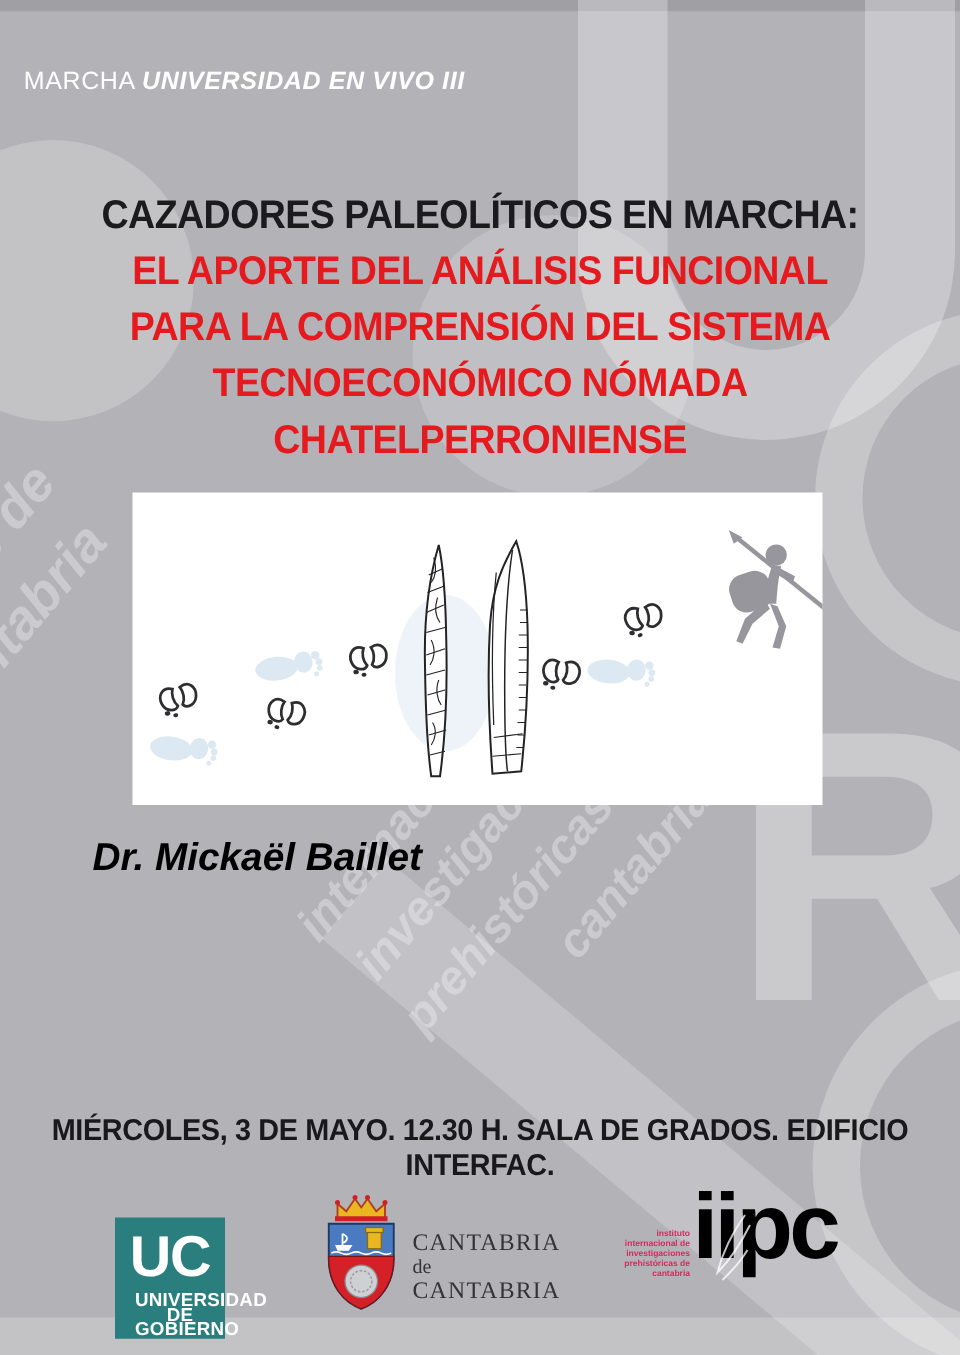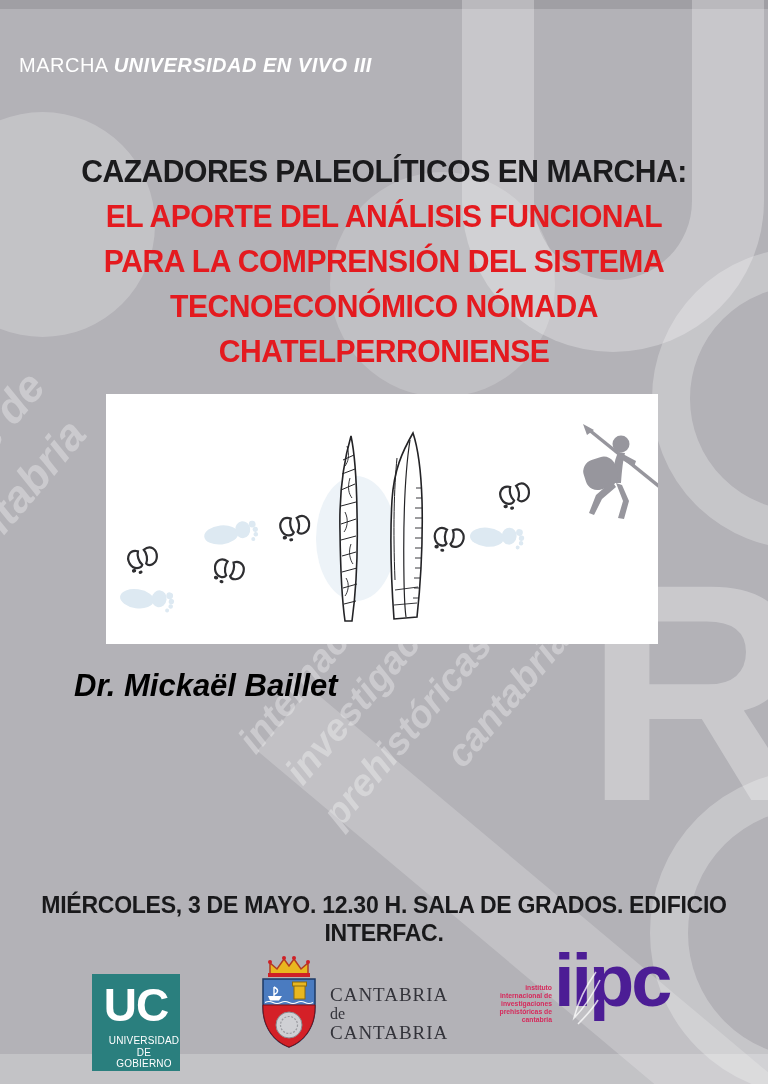--- a/index.html
+++ b/index.html
@@ -43,30 +43,30 @@
   
   .speaker{left:74px;top:668px;z-index:3;font-size:31px;font-weight:bold;font-style:italic;color:#000000;}
   
   .event-line{left:0;top:891px;width:768px;z-index:3;text-align:center;
     font-size:24px;font-weight:bold;color:#19191b;letter-spacing:-0.3px;
     transform:scaleX(0.96);transform-origin:center;}
   
   .uc-logo{left:92px;top:974px;width:88px;height:97px;background:#2a7f7e;z-index:3;
     color:#ffffff;text-align:center;}
   .uc-acronym{font-size:46px;font-weight:bold;line-height:1;margin-top:8px;letter-spacing:-1px;}
-  .uc-name{font-size:10px;font-weight:normal;line-height:11.5px;margin-top:7px;letter-spacing:0.2px;margin-left:16px;}
+  .uc-name{font-size:15px;font-weight:bold;line-height:11.5px;margin-top:7px;letter-spacing:0.2px;margin-left:16px;}
   .gob-logo{left:258px;top:954px;z-index:3;}
   .gob-text{left:330px;top:985px;z-index:3;font-family:"Liberation Serif",serif;color:#33333a;}
   .gob-text .l1,.gob-text .l3{font-size:19px;letter-spacing:1px;line-height:20px;}
   .gob-text .l2{font-size:16px;line-height:18px;}
   .iipc-logo{left:496px;top:948px;width:180px;height:115px;z-index:3;}
   .iipc-name{position:absolute;left:0;top:36px;width:56px;text-align:right;
     font-size:6.8px;line-height:8px;font-weight:bold;color:#d62a5c;}
   .iipc-acronym{position:absolute;left:58px;top:-4px;font-size:74px;font-weight:bold;
-    color:#4c1d95;letter-spacing:-3px;line-height:1;}
+    color:#000000;letter-spacing:-3px;line-height:1;}
   .iipc-scribble{position:absolute;left:62px;top:18px;}
 </style>
 </head>
 <body>
 
 <div class="poster">
 
   <div class="wm wm-top-strip"></div>
   <div class="wm wm-circle" style="left:-70px;top:112px;width:225px;height:225px;"></div>
   <div class="wm wm-circle" style="left:330px;top:172px;width:225px;height:225px;background:rgba(255,255,255,0.18);"></div>

